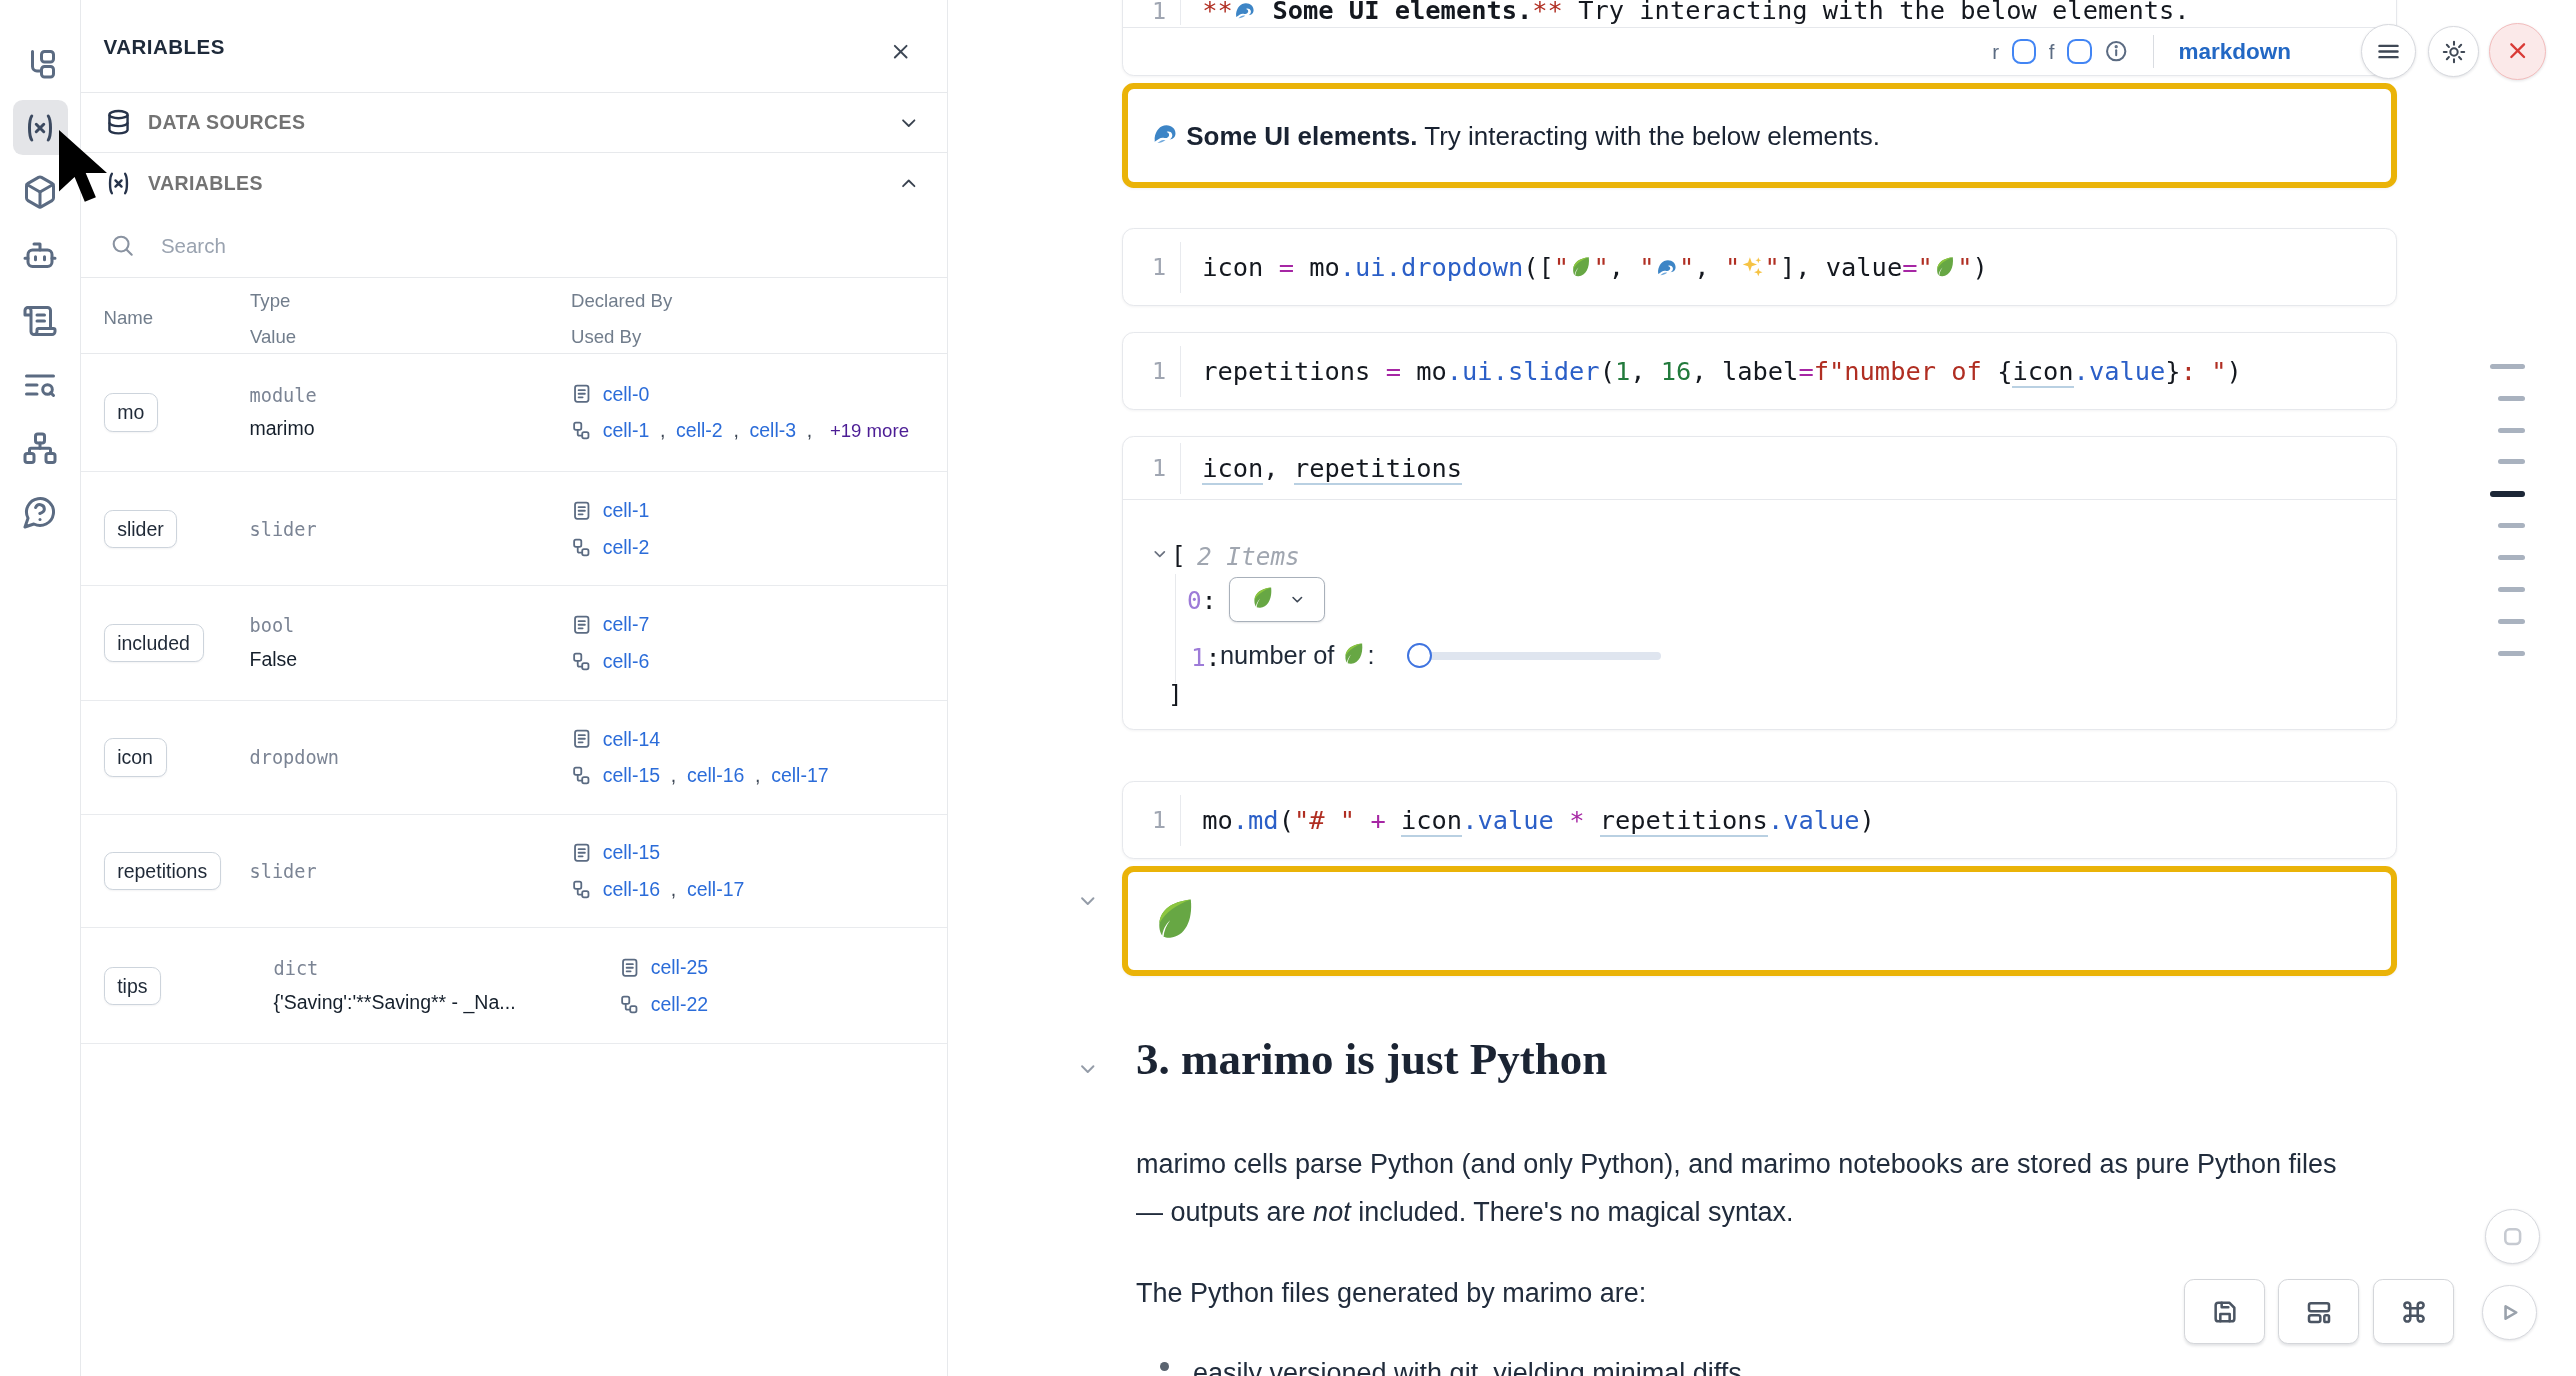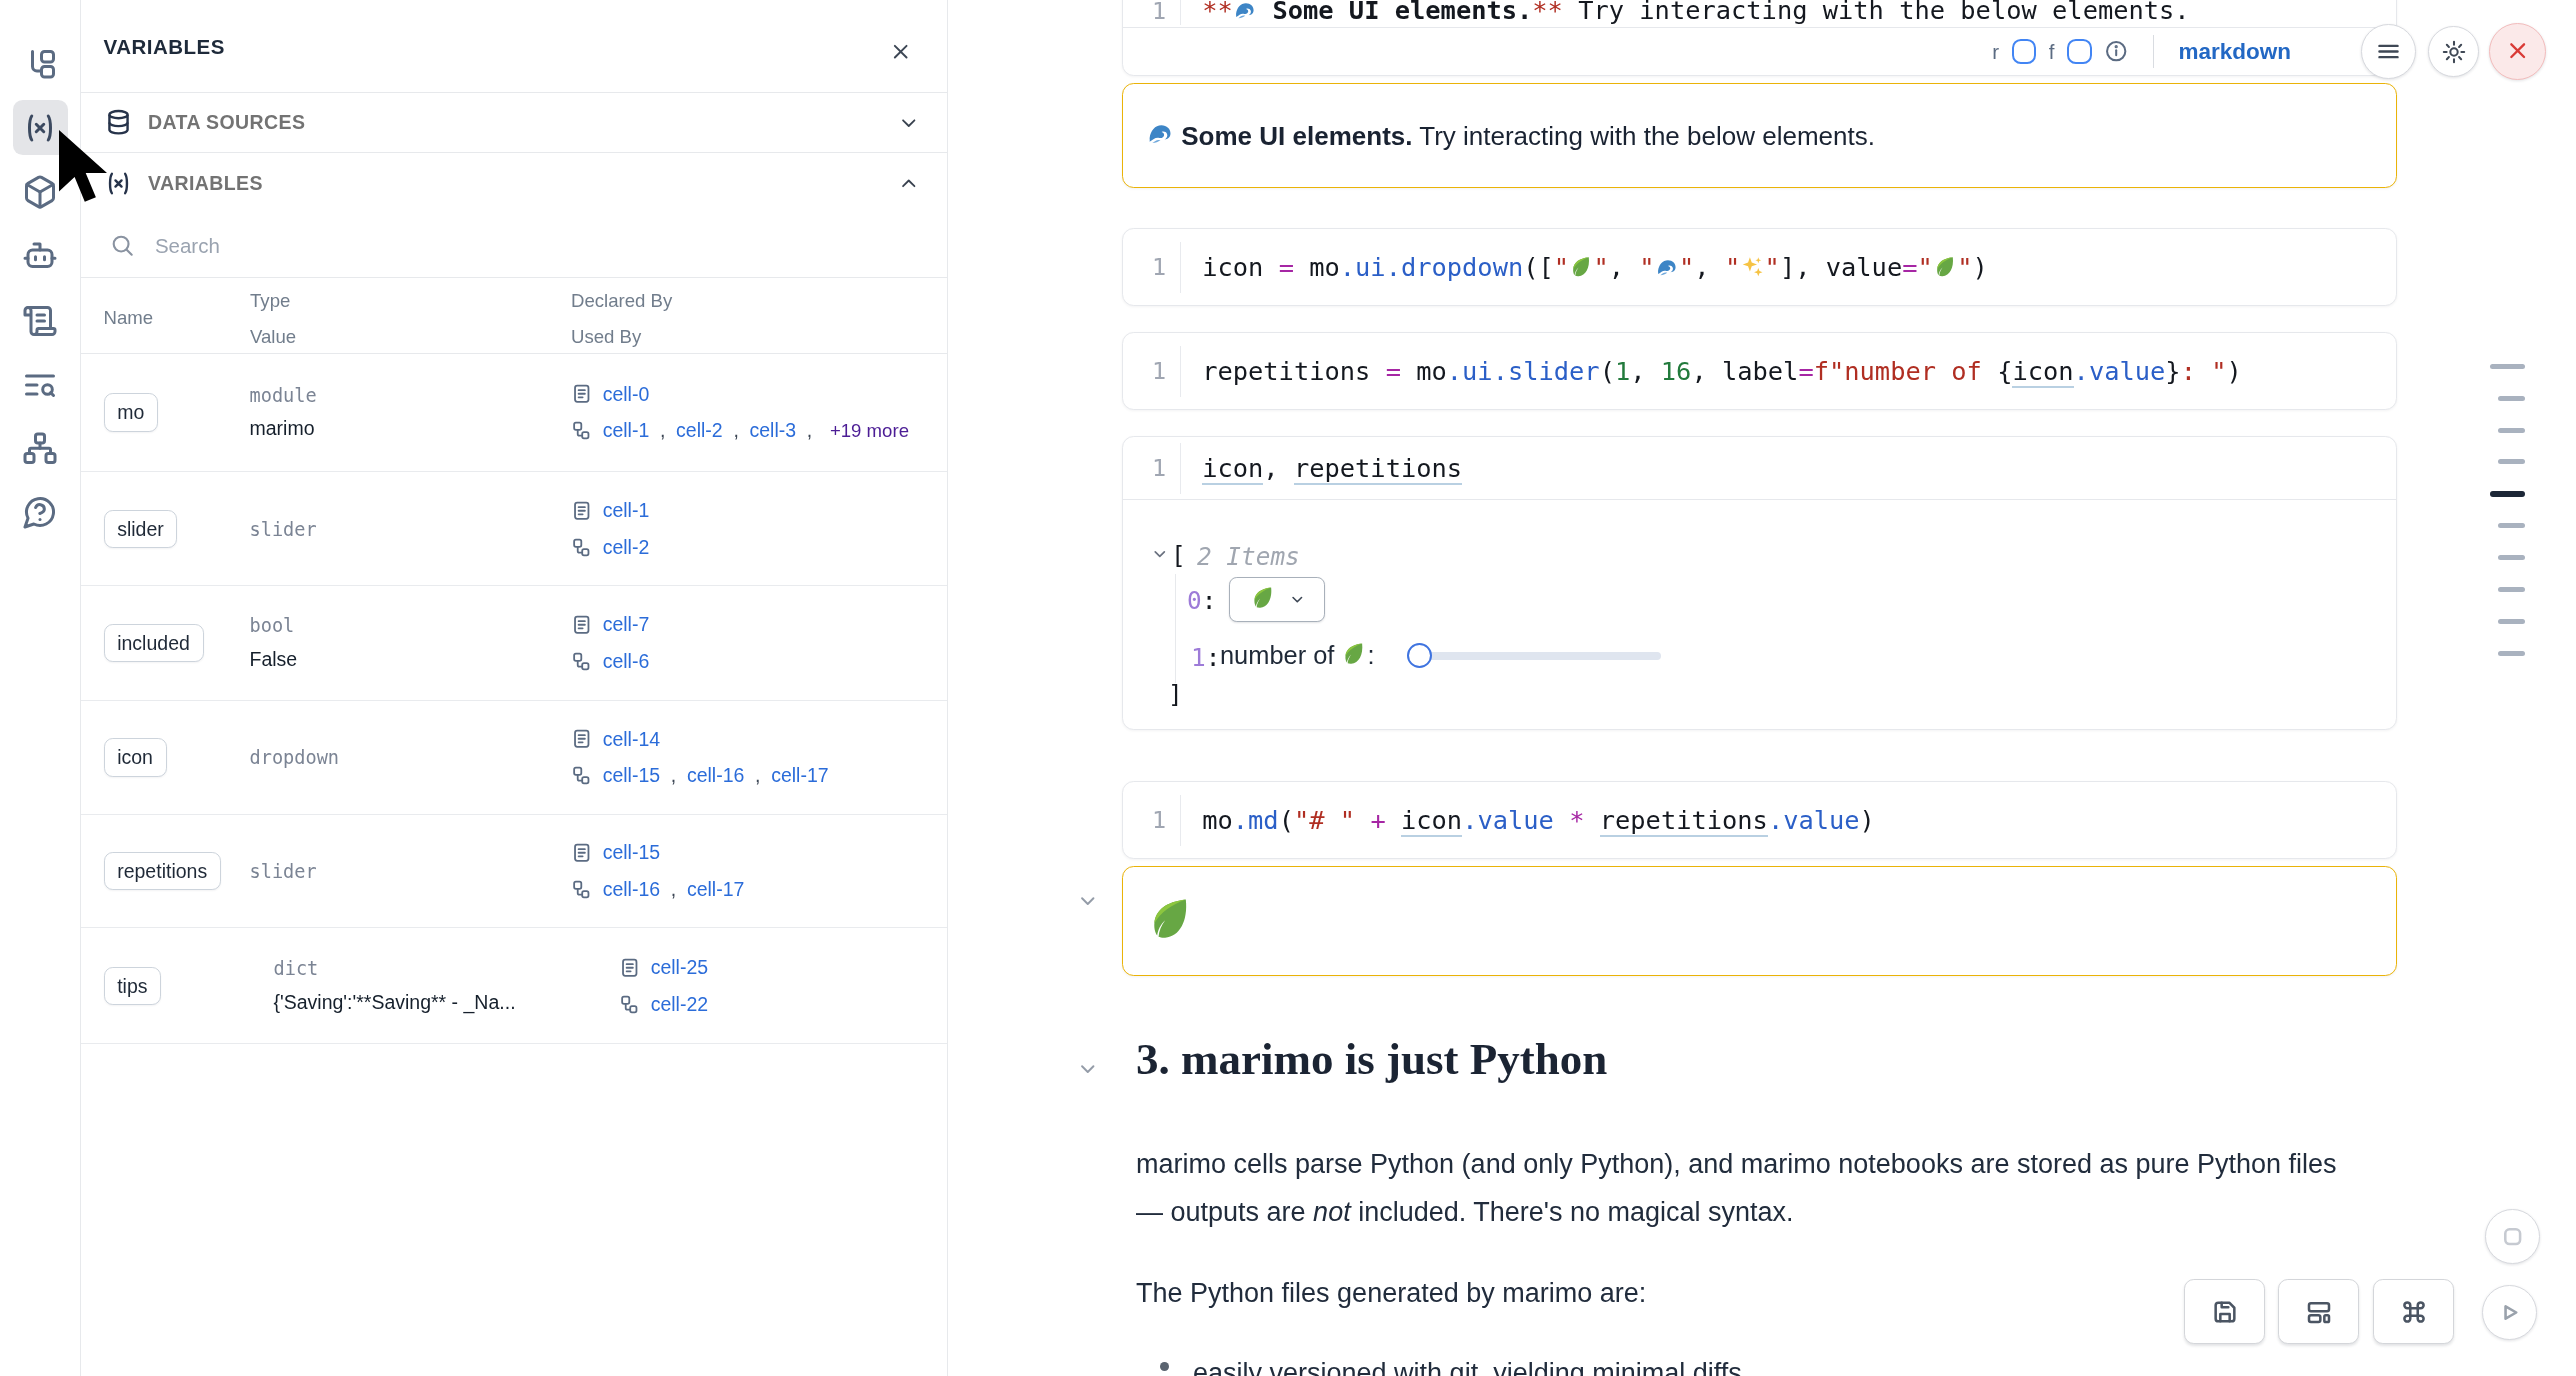--- a/index.html
+++ b/index.html
@@ -27,21 +27,21 @@
           padding-left:22.5px; cursor:pointer; }
   .sect-ds { top:92px; height:61px; border-top:1px solid #e7e9ec; border-bottom:1px solid #e7e9ec; }
   .sect-vars { top:153px; height:61px; }
   .sect svg.lead { width:29px; height:29px; margin-right:15.6px; color:#26334a; }
   .sect-label { font-size:19.5px; font-weight:bold; color:#737373; letter-spacing:0.4px; }
   .sect-chev { position:absolute; left:818px; color:#39424f; }
   .searchrow { position:absolute; left:0; top:214px; width:100%; height:64px;
                border-bottom:1px solid #e7e9ec; display:flex; align-items:center; padding-left:29px; }
   .searchrow svg { width:25.4px; height:25.4px; color:#8a93a1; margin-right:19.5px; }
   .searchrow input { border:none; outline:none; font-size:20.5px; color:#333; width:391px;
-                     font-family:"Liberation Sans",sans-serif; }
+                     font-family:"Liberation Sans",sans-serif;margin-left:6px; }
   .searchrow input::placeholder { color:#9aa3b0; }
 
   .thead { position:absolute; left:0; top:278px; width:100%; height:76px;
            border-bottom:1px solid #e7e9ec; font-size:18.6px; color:#717d8c; }
   .thead .h-name { position:absolute; left:22.5px; top:29px; }
   .thead .h-type { position:absolute; left:169px; top:11.7px; }
   .thead .h-value{ position:absolute; left:169px; top:48px; }
   .thead .h-decl { position:absolute; left:490px; top:11.7px; }
   .thead .h-used { position:absolute; left:490px; top:48px; }
 
@@ -87,21 +87,21 @@
   .cellfooter { height:48px; border-top:1px solid #e6e8ec; display:flex; align-items:center;
                 justify-content:flex-end; padding-right:105px; gap:12.7px; }
   .ft-letter { font-size:20.5px; color:#5b6b82; }
   .squircle { width:24.4px; height:24.4px; border:2.9px solid #4285f4; border-radius:8.8px; cursor:pointer; }
   .ft-info svg { width:24.4px; height:24.4px; color:#5b6b82; display:block; }
   .ft-sep { width:1px; height:33px; background:#d9dce1; margin:0 11.7px; }
   .ft-mode { font-size:22.5px; font-weight:bold; color:#2368c4; cursor:pointer; }
 
   
   .outbox { position:absolute; left:1122px; width:1275px; background:#fff;
-            border:1px solid #eab308; border-radius:11.7px; box-shadow:0 1px 2.9px rgba(16,24,40,.05);
+            border:6px solid #eab308; border-radius:11.7px; box-shadow:0 1px 2.9px rgba(16,24,40,.05);
             display:flex; align-items:center; padding-left:23.4px; }
   .out-md { font-size:26px; color:#1a2332; }
   .out-md .emoji { font-size:29px; margin-right:5.9px; }
   .out-md b { font-weight:bold; }
   .leaf-big { font-size:49px; }
 
   
   .cell-tuple { top:436px; height:294px; }
   .cell-tuple .editor { height:63px; border-bottom:1px solid #e6e8ec; }
   .treeitem { position:absolute; font-family:"DejaVu Sans Mono",monospace; font-size:24.4px; color:#14181f; }

